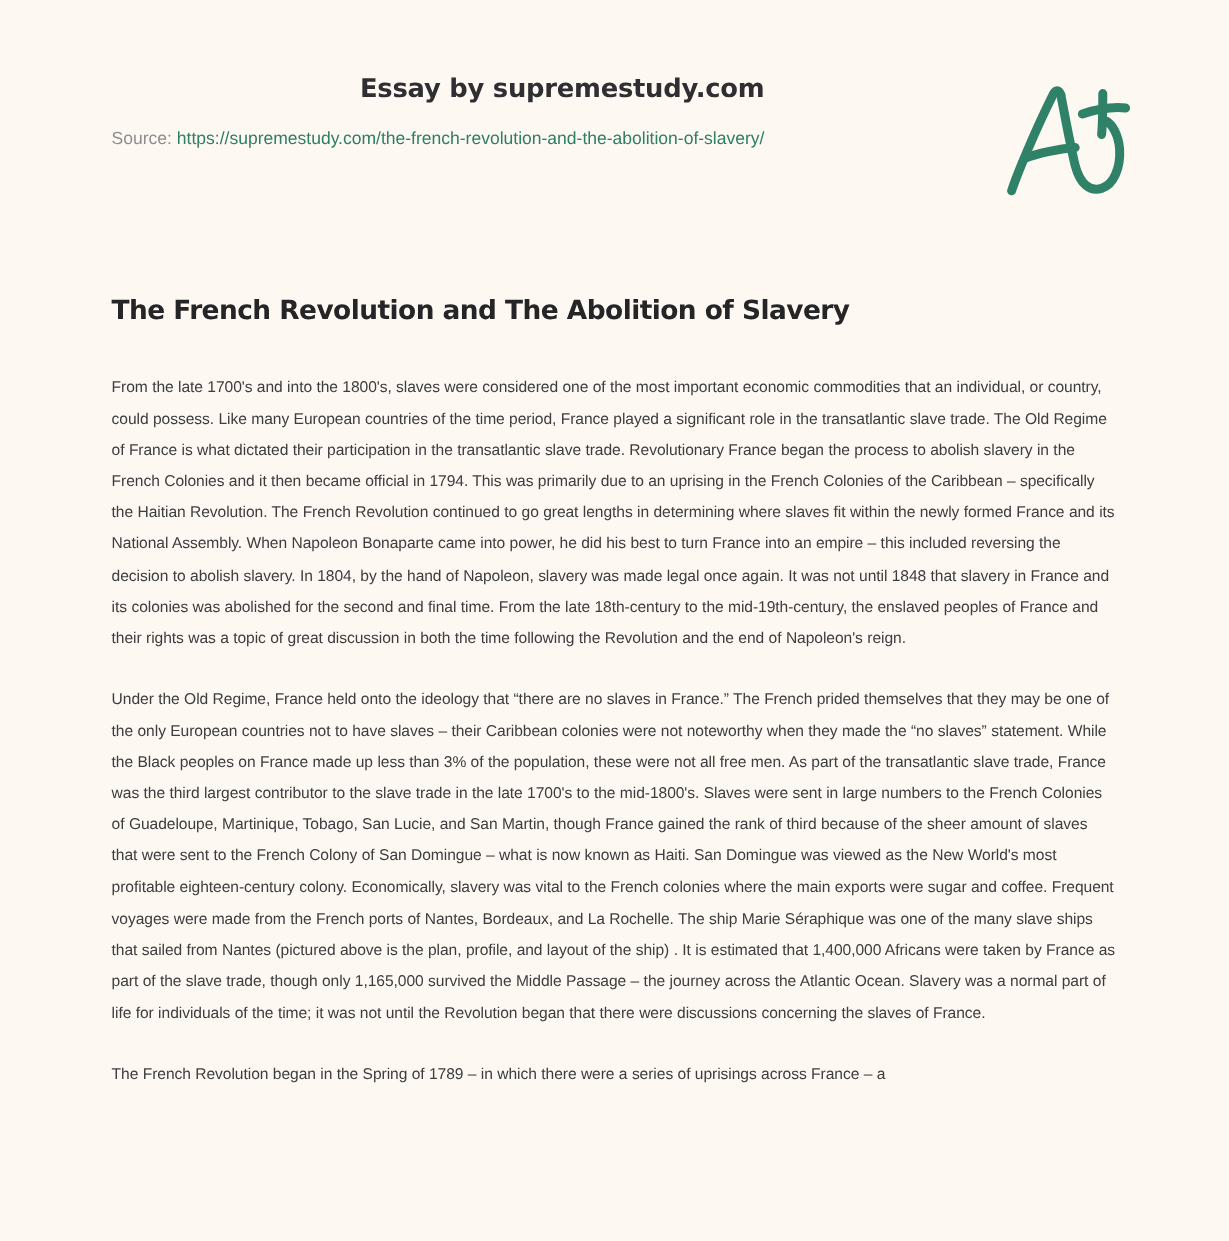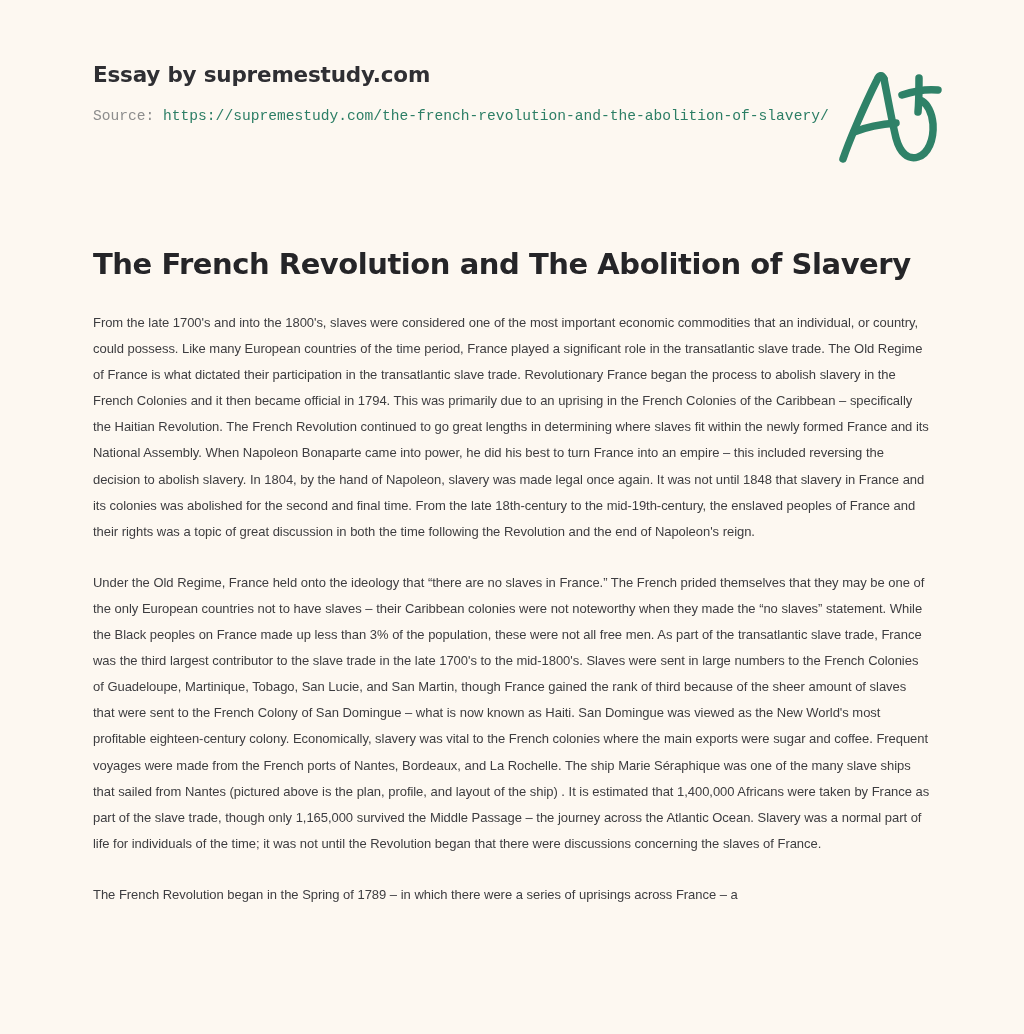--- a/index.html
+++ b/index.html
@@ -34,36 +34,37 @@
     height: 215px;
     padding: 62px 74px 0 93px;
     display: flex;
     align-items: flex-start;
     justify-content: space-between;
   }
 
   .header-left {
     display: block;
     padding-top: 0;
+    text-align: right;
   }
 
   .essay-by {
     font-family: "DejaVu Sans", sans-serif;
     font-size: 21.5px;
     font-weight: 700;
     color: #2f2f33;
     letter-spacing: -0.2px;
     line-height: 1.2;
     margin: 0;
     white-space: nowrap;
   }
 
   .source-line {
     margin-top: 19px;
-    font-family: Liberation Mono, monospace;
+    font-family: Liberation Sans, sans-serif;
     font-size: 14.6px;
     line-height: 1.3;
     color: #8a8a8a;
     white-space: nowrap;
   }
 
   .source-label {
     color: #8d8d8d;
   }
 
@@ -87,21 +88,21 @@
   }
 
   
   .doc-title {
     position: absolute;
     left: 93px;
     top: 246px;
     width: 860px;
     margin: 0;
     font-family: "DejaVu Sans", sans-serif;
-    font-size: 29px;
+    font-size: 22px;
     font-weight: 700;
     color: #252528;
     letter-spacing: -0.45px;
     line-height: 1.25;
   }
 
   
   .body-copy {
     position: absolute;
     left: 93px;

